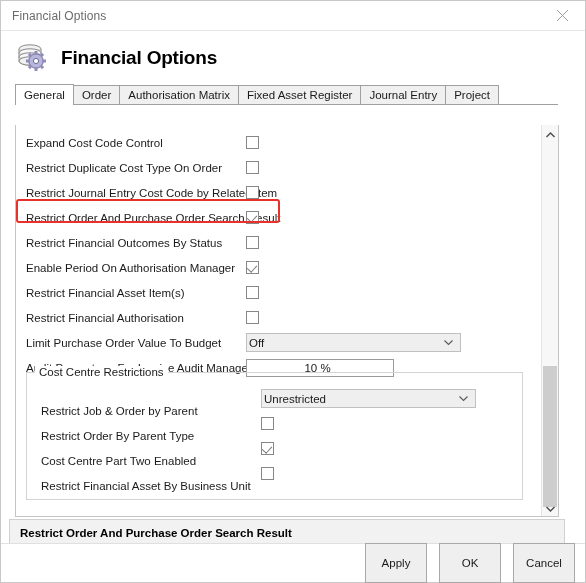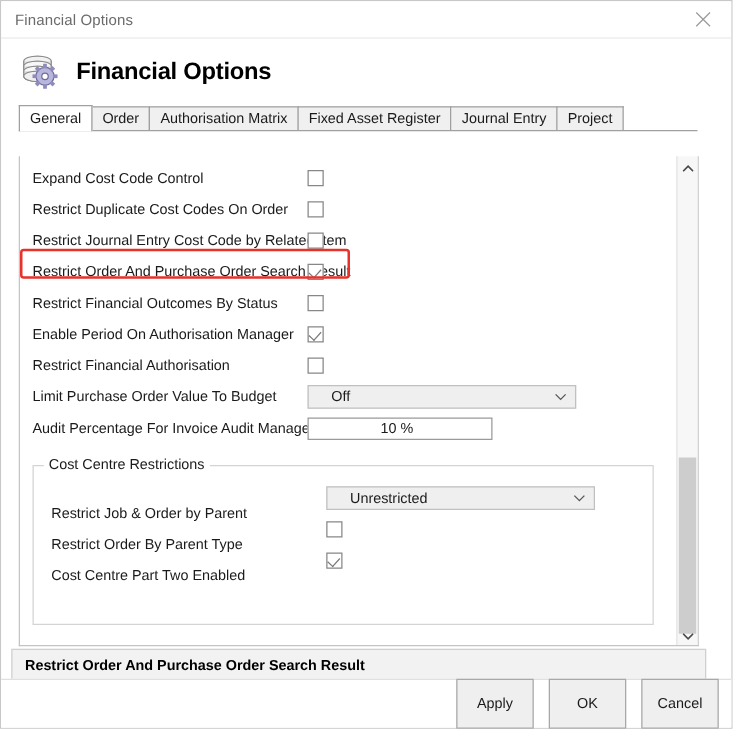--- a/index.html
+++ b/index.html
@@ -185,21 +185,21 @@
     box-sizing: border-box;
     border: 1px solid #c0c0c0;
     background: #efefef;
     display: flex;
     align-items: center;
     cursor: pointer;
   }
   .combo-text {
     font-size: 11.5px;
     color: #1a1a1a;
-    padding-left: 18px;
+    padding-left: 2px;
     flex: 1;
   }
   .combo-arrow {
     width: 16px;
     display: flex;
     align-items: center;
     justify-content: center;
     margin-right: 4px;
   }
 
@@ -410,21 +410,21 @@
       <div class="panel-inner">
 
         <div style="height:5px"></div>
 
         <div class="row">
           <span class="row-label">Expand Cost Code Control</span>
           <span class="cbox"></span>
         </div>
 
         <div class="row">
-          <span class="row-label">Restrict Duplicate Cost Codes On Order</span>
+          <span class="row-label">Restrict Duplicate Cost Type On Order</span>
           <span class="cbox"></span>
         </div>
 
         <div class="row">
           <span class="row-label">Restrict Journal Entry Cost Code by Related Item</span>
           <span class="cbox"></span>
         </div>
 
         <div class="row">
           <span class="row-label">Restrict Order And Purchase Order Search Result</span>
@@ -434,20 +434,24 @@
         <div class="row">
           <span class="row-label">Restrict Financial Outcomes By Status</span>
           <span class="cbox"></span>
         </div>
 
         <div class="row">
           <span class="row-label">Enable Period On Authorisation Manager</span>
           <span class="cbox checked"></span>
         </div>
 
+        <div class="row">
+          <span class="row-label">Restrict Financial Asset Item(s)</span>
+          <span class="cbox"></span>
+        </div>
 
         <div class="row">
           <span class="row-label">Restrict Financial Authorisation</span>
           <span class="cbox"></span>
         </div>
 
         <div class="row">
           <span class="row-label">Limit Purchase Order Value To Budget</span>
           <span class="combo">
             <span class="combo-text">Off</span>
@@ -488,20 +492,24 @@
           <div class="row">
             <span class="row-label">Restrict Order By Parent Type</span>
             <span class="cbox"></span>
           </div>
 
           <div class="row">
             <span class="row-label">Cost Centre Part Two Enabled</span>
             <span class="cbox checked"></span>
           </div>
 
+          <div class="row">
+            <span class="row-label">Restrict Financial Asset By Business Unit</span>
+            <span class="cbox"></span>
+          </div>
         </div>
 
       </div>
 
       <div class="scrollbar">
         <div class="sb-btn sb-up">
           <span>
             <svg width="9" height="6" viewBox="0 0 9 6">
                 <polyline points="0.5,5 4.5,1 8.5,5" fill="none" stroke="#4a4a4a" stroke-width="1.4"></polyline>
               </svg>

